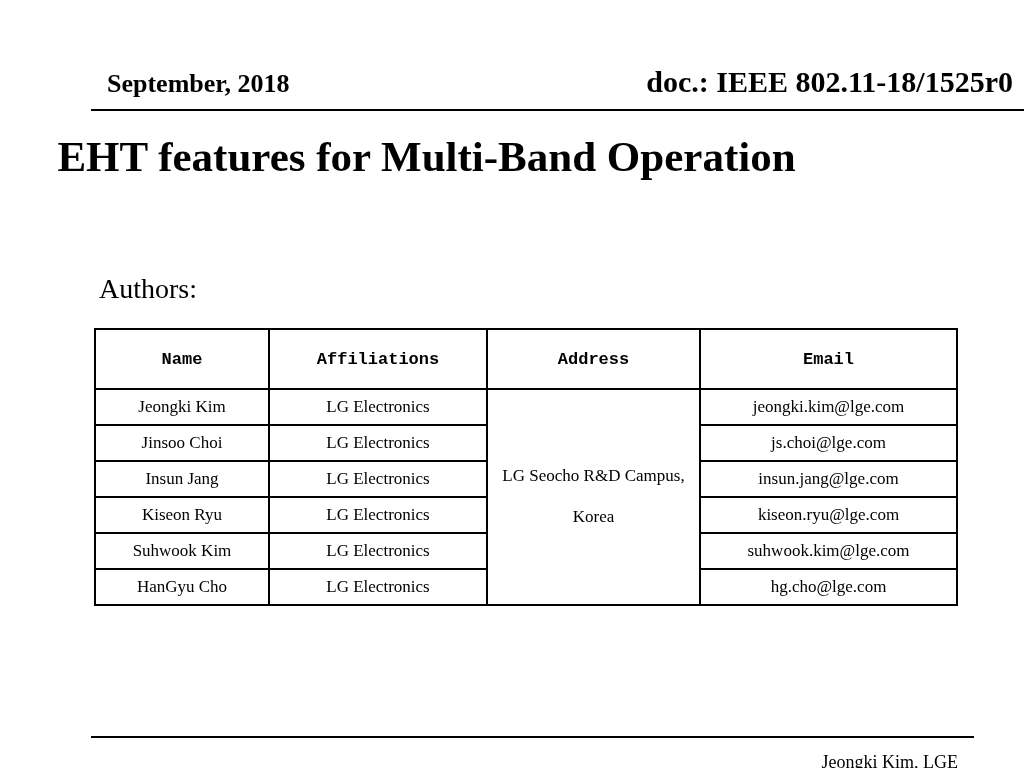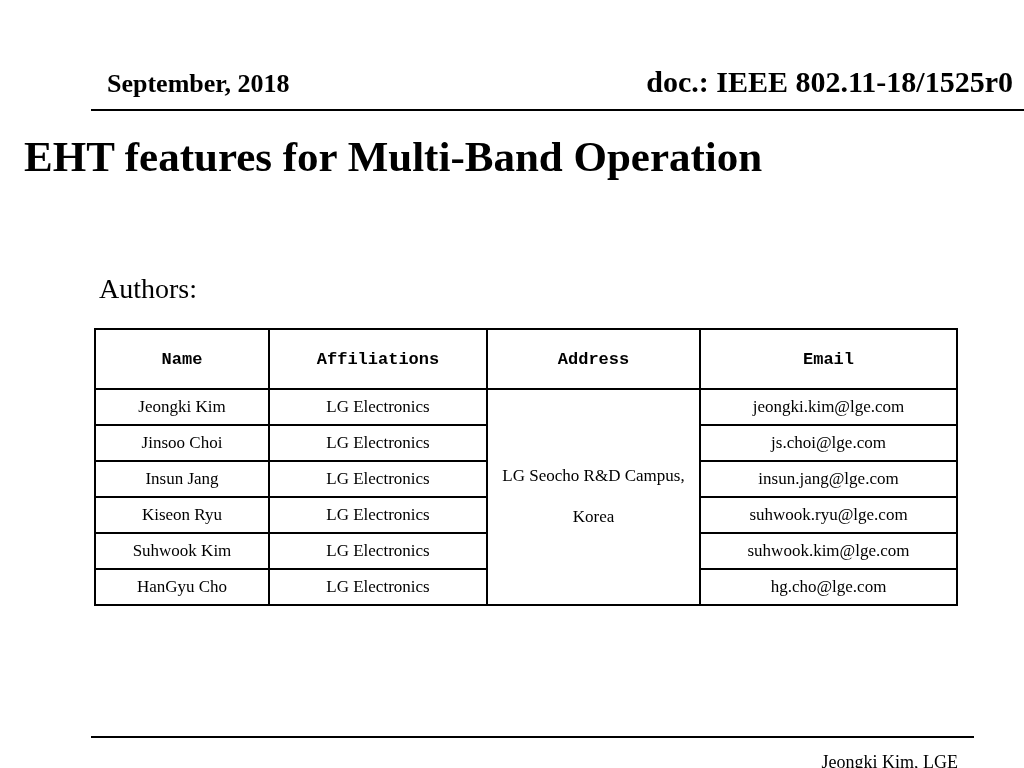--- a/index.html
+++ b/index.html
@@ -18,21 +18,21 @@
     display: flex; justify-content: space-between; align-items: baseline;
     border-bottom: 2px solid #000000;
     padding-bottom: 2px;
   }
   .header-date { font-size: 26px; font-weight: bold; line-height: 1.1; }
   .header-doc  { font-size: 30px; font-weight: bold; line-height: 1.05; }
 
   
   .title {
     position: absolute; top: 108px; left: 0; width: 821px;
-    font-size: 43px; font-weight: bold;
+    text-align: center; font-size: 43px; font-weight: bold;
   }
   .date-line {
     position: absolute; top: 190px; left: 0; width: 1024px;
     text-align: center; font-size: 28px;
   }
   .date-line .date-label { font-weight: bold; }
   .authors-label {
     position: absolute; top: 249px; left: 75px;
     font-size: 28px; font-weight: normal;
   }
@@ -115,21 +115,21 @@
       <td>js.choi@lge.com</td>
     </tr>
     <tr>
       <td>Insun Jang</td>
       <td>LG Electronics</td>
       <td>insun.jang@lge.com</td>
     </tr>
     <tr>
       <td>Kiseon Ryu</td>
       <td>LG Electronics</td>
-      <td>suhwook.ryu@lge.com</td>
+      <td>kiseon.ryu@lge.com</td>
     </tr>
     <tr>
       <td>Suhwook Kim</td>
       <td>LG Electronics</td>
       <td>suhwook.kim@lge.com</td>
     </tr>
     <tr>
       <td>HanGyu Cho</td>
       <td>LG Electronics</td>
       <td>hg.cho@lge.com</td>

